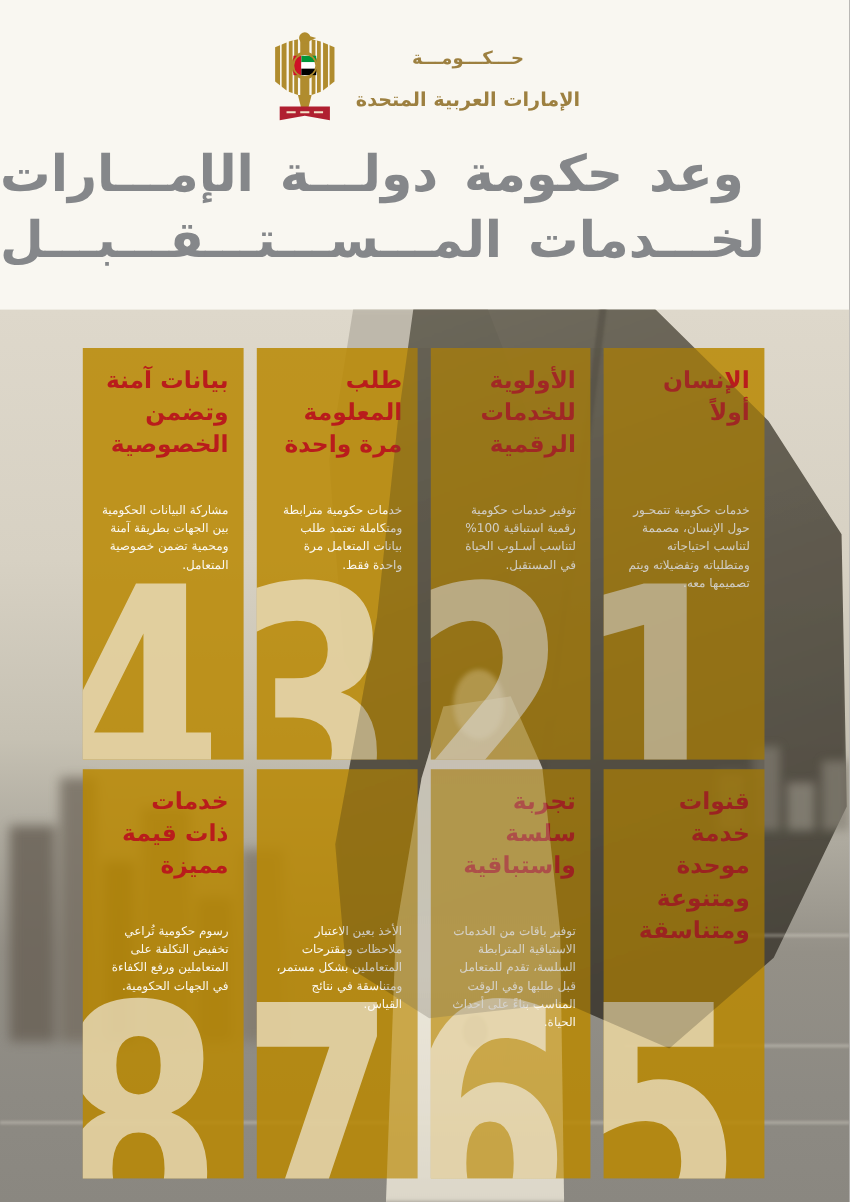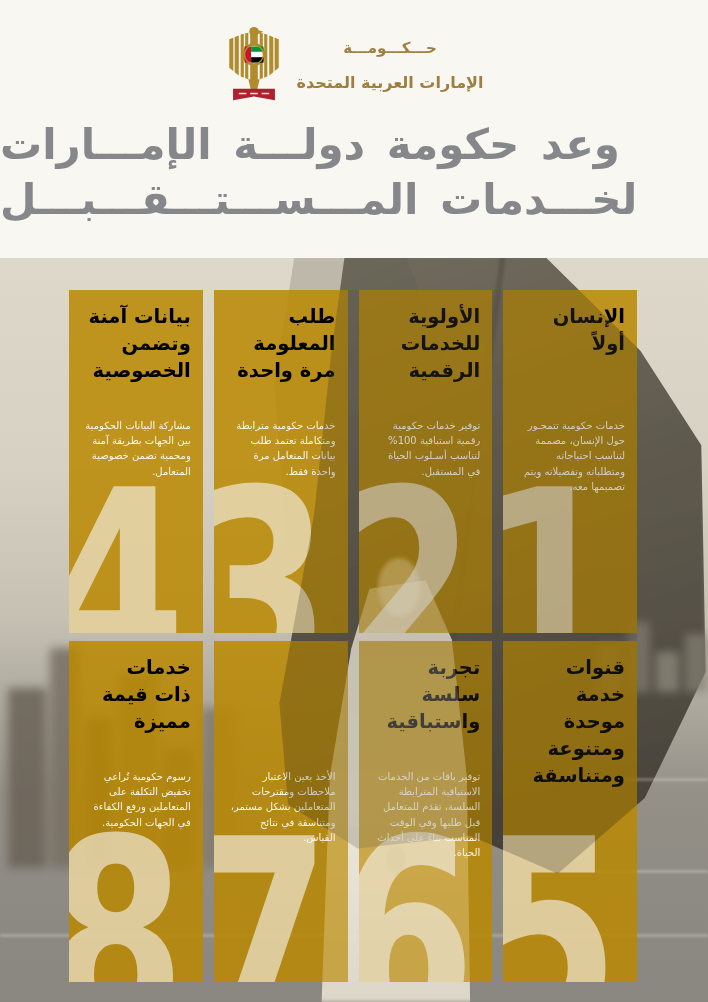--- a/index.html
+++ b/index.html
@@ -42,21 +42,21 @@
   .overlay{position:absolute;top:258px;left:0;width:708px;height:744px;z-index:6;pointer-events:none;
     clip-path:inset(32px 71px 20px 69px);}
   .overlay .flag-dark{opacity:.24;}
   .overlay .person-body{opacity:.22;}
   .overlay .person-head{opacity:.22;}
 
   
   .grid{position:absolute;left:69px;top:290px;width:568px;height:692px;z-index:4;
     display:grid;grid-template-columns:repeat(4,1fr);grid-template-rows:343px 341px;gap:8px 11px;direction:rtl;}
   .card{position:relative;overflow:hidden;background:rgba(185,136,2,.86);direction:rtl;text-align:right;}
-  .card-title{padding:14px 12px 0 8px;color:#000000;font-weight:700;font-size:19.5px;line-height:1.38;white-space:pre-line;}
+  .card-title{padding:14px 12px 0 8px;color:#b91c1c;font-weight:700;font-size:19.5px;line-height:1.38;white-space:pre-line;}
   .card-body{position:absolute;top:128px;right:12px;left:16px;color:rgba(255,255,255,.93);
     font-size:10px;line-height:1.52;}
   .card-num{position:absolute;left:0;right:0;bottom:-57px;text-align:center;color:rgba(245,239,226,.66);
     font-weight:700;font-size:270px;line-height:.74;transform:scaleX(.74);transform-origin:50% 100%;}
 </style>
 </head>
 <body>
 
 <div class="poster">
 

